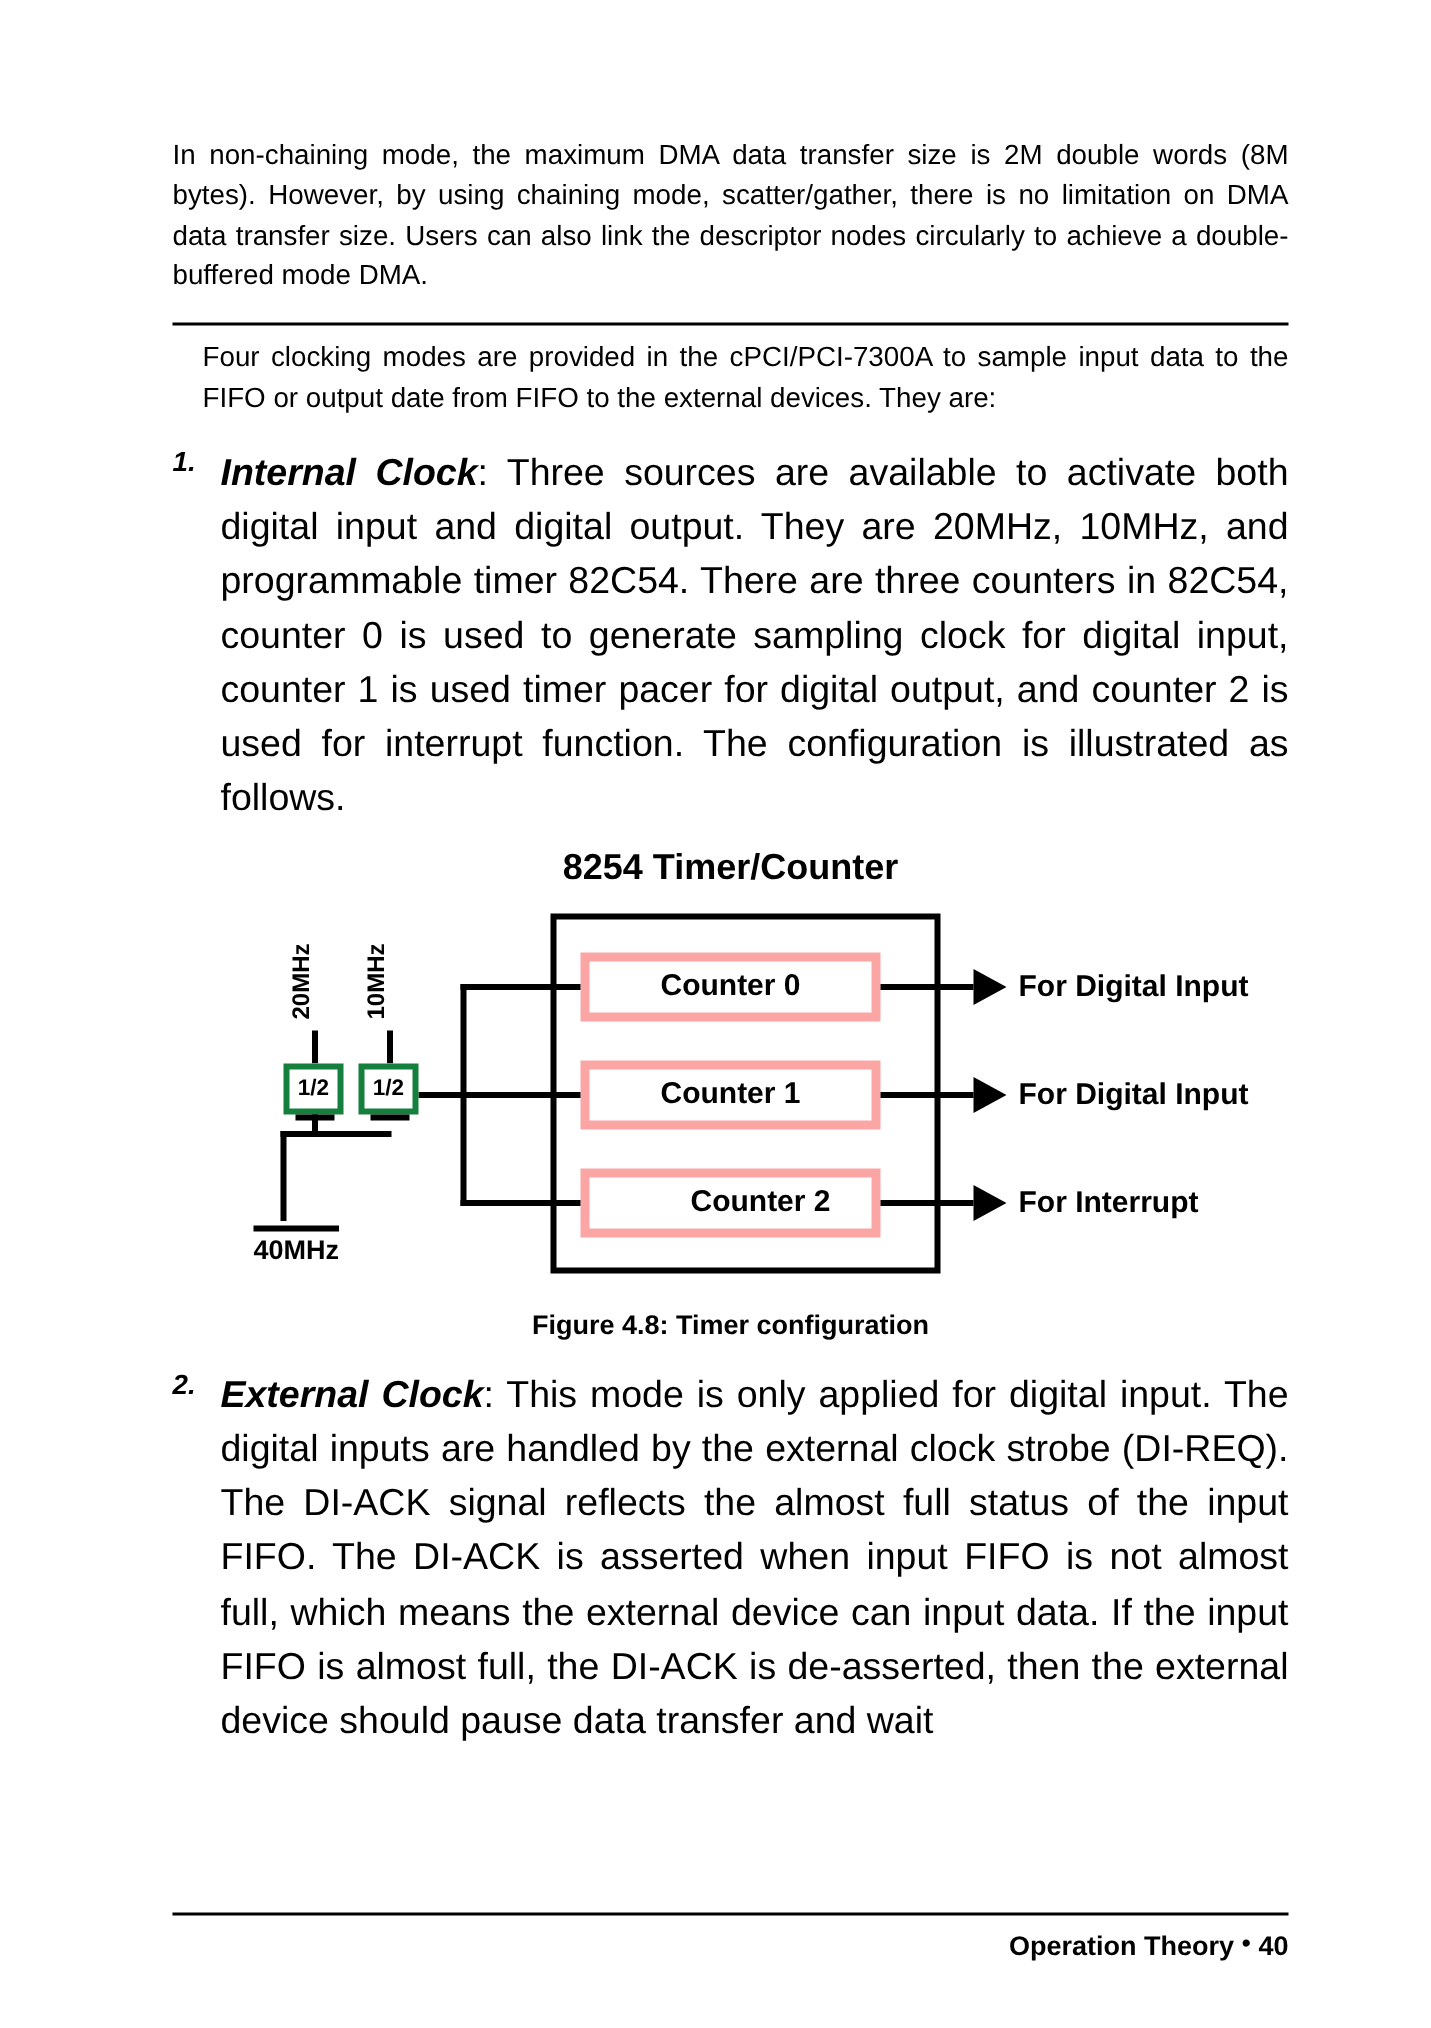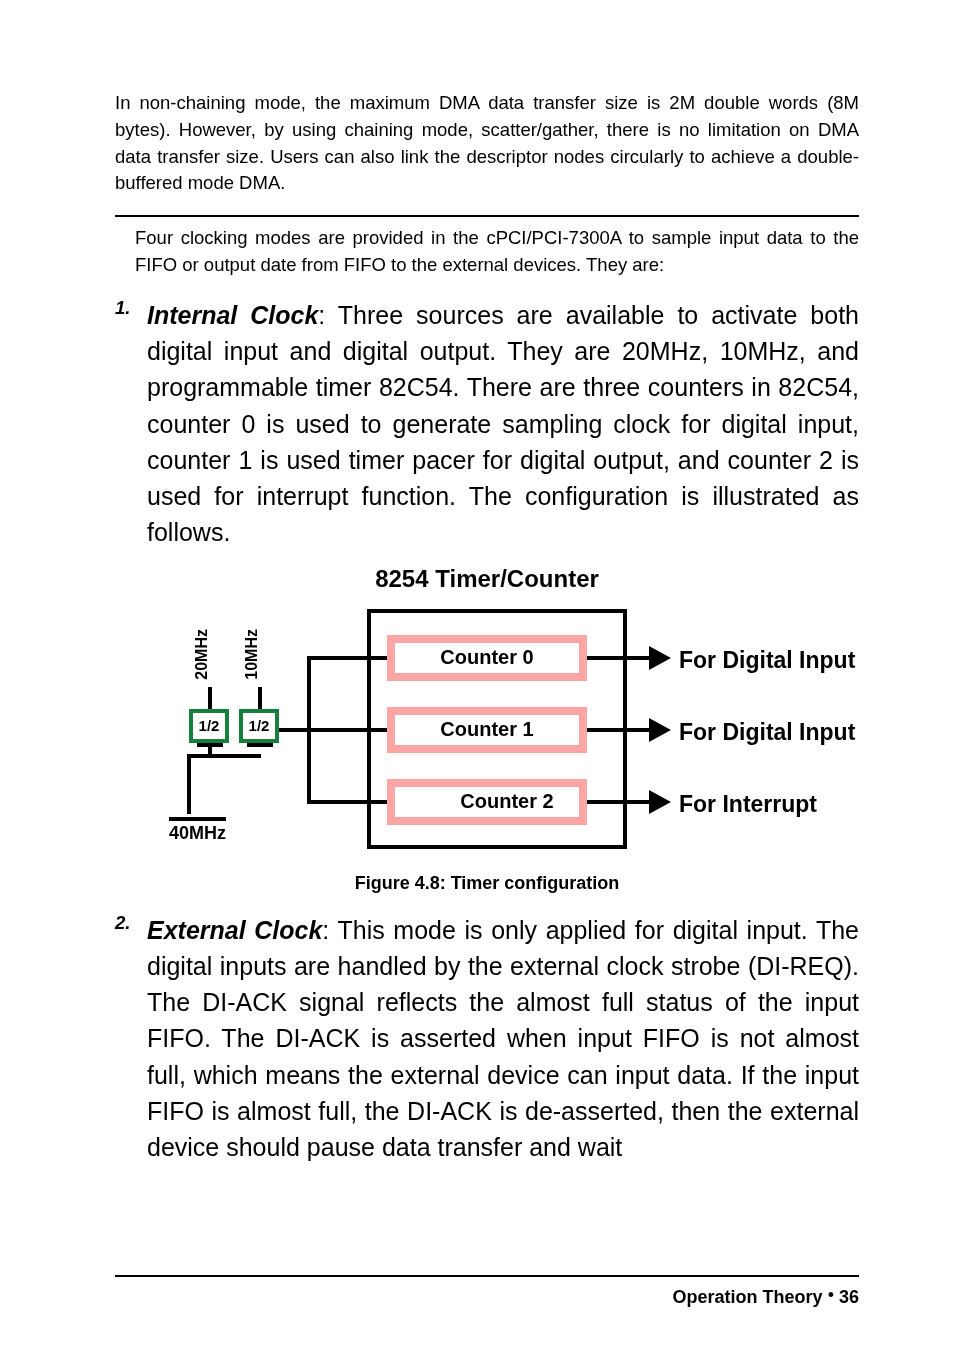--- a/index.html
+++ b/index.html
@@ -94,21 +94,21 @@
     width: 260px;
     height: 240px;
     border: 4px solid #000;
     box-sizing: border-box;
   }
   .inner-box {
     position: absolute;
     left: 260px;
     width: 200px;
     height: 46px;
-    border: 8px solid #fca5a5;
+    border: 6px solid #fca5a5;
     box-sizing: border-box;
     font-weight: 900;
     font-size: 20px;
     display: flex;
     align-items: center;
     justify-content: center;
     background: #fff;
   }
   .ib0 { top: 36px; }
   .ib1 { top: 108px; }
@@ -131,21 +131,21 @@
     border-bottom: 12px solid transparent;
     border-left: 22px solid #000;
   }
   .a0 { left: 522px; top: 47px; }
   .a1 { left: 522px; top: 119px; }
   .a2 { left: 522px; top: 191px; }
   .right-label {
     position: absolute;
     left: 552px;
     font-weight: 900;
-    font-size: 23px;
+    font-size: 20px;
     white-space: nowrap;
   }
   .rl0 { top: 48px; }
   .rl1 { top: 120px; }
   .rl2 { top: 192px; }
   .in-line {
     position: absolute;
     background: #000;
   }
   
@@ -291,17 +291,17 @@
         <span class="term">External Clock</span><span>: </span><span>This mode is only applied for digital input. The digital inputs are handled by the external clock strobe (DI-REQ). The DI-ACK signal reflects the almost full status of the input FIFO. The DI-ACK is asserted when input FIFO is not almost full, which means the external device can input data. If the input FIFO is almost full, the DI-ACK is de-asserted, then the external device should pause data transfer and wait</span>
       </div>
     </li>
   </ol>
 
   <div class="footer">
     <hr class="footer-hr">
     <div class="footer-text">
       <b>Operation Theory</b>
       <span class="dot">•</span>
-      <b>36</b>
+      <b>40</b>
     </div>
   </div>
 
 </div>
 
 </body></html>

